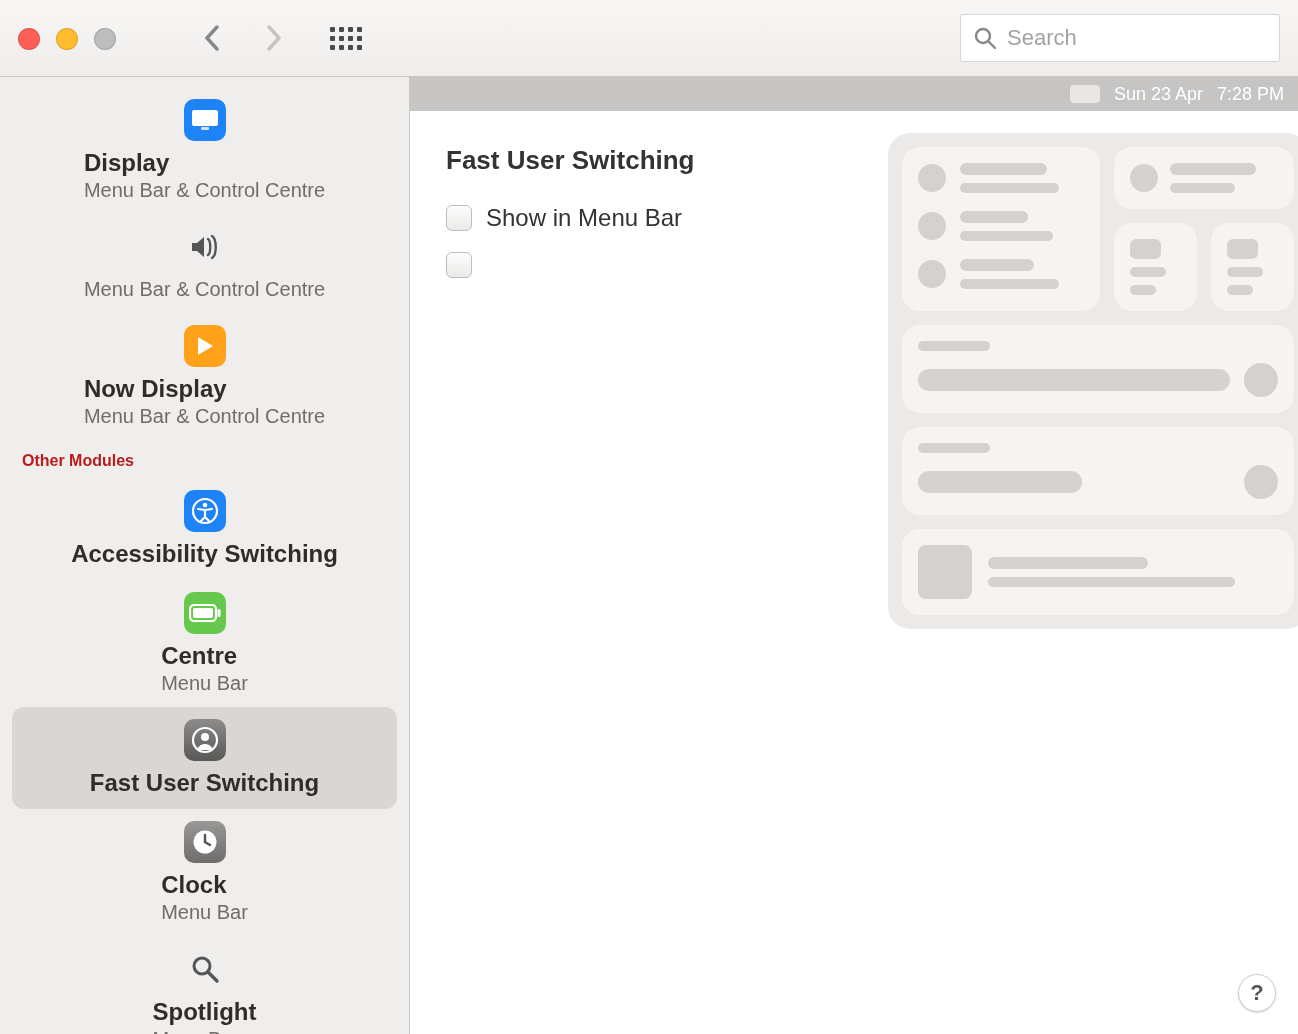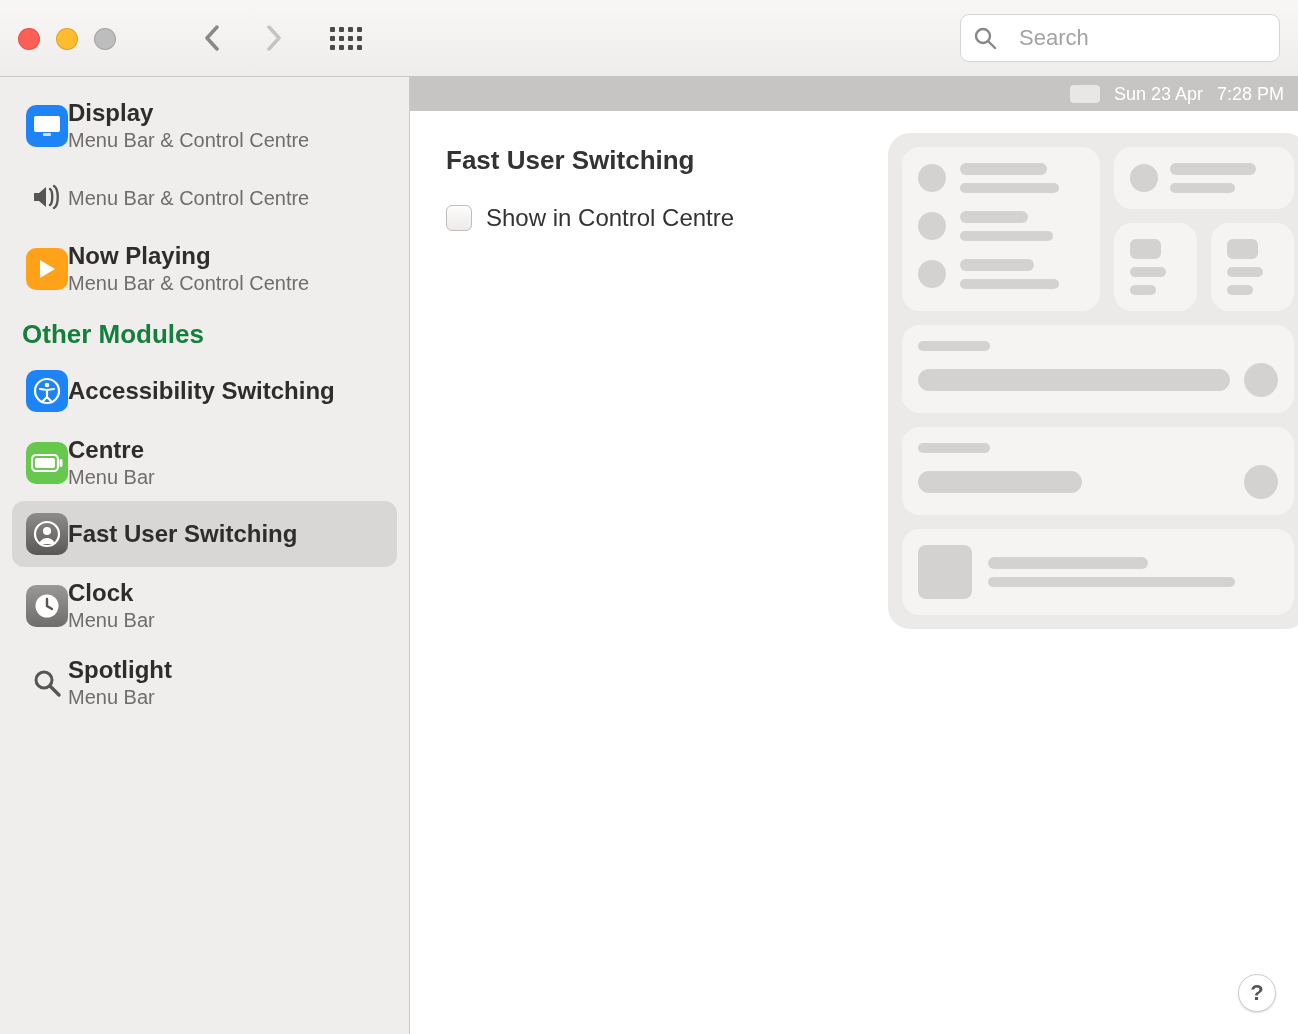--- a/index.html
+++ b/index.html
@@ -46,23 +46,23 @@
 
   .title {
     font-size:30px; font-weight:700; color:#3d3b39;
   }
 
   .searchwrap {
     margin-left:auto;
     width:320px; height:48px;
     background:#fff;
     border:1px solid #d7d5d3;
-    border-radius:9px;
+    border-radius:2px;
     display:flex; align-items:center;
-    padding:0 12px; gap:22px;
+    padding:0 12px; gap:10px;
   }
   .searchwrap svg { flex:none; }
   .searchinput {
     border:none; outline:none; font-size:22px; color:#333;
     background:transparent; width:100%;
   }
   .searchinput::placeholder { color:#a5a3a1; }
 
   
   .main {
@@ -71,29 +71,30 @@
 
   
   .sidebar {
     width:410px; flex:none;
     background:#f0eeec;
     border-right:1px solid #ccc9c7;
     overflow-y:auto;
     padding:10px 12px 20px 12px;
   }
   .side-section-header {
-    color:#15803d;
-    font-size:26px; font-weight:600;
+    color:#b91c1c;
+    font-size:16px; font-weight:600;
     padding:12px 10px 8px 10px;
   }
   .side-item {
-    display:flex; align-items:center; gap:0;
+    display:flex; align-items:center; gap:8px;
     padding:12px 14px;
     border-radius:12px;
     cursor:default;
+    flex-direction:column;
   }
   .side-item.selected { background:#d9d7d5; }
   .side-item .icon {
     width:42px; height:42px; flex:none;
     border-radius:10px;
     display:flex; align-items:center; justify-content:center;
     color:#fff;
   }
   .side-item .labels { display:flex; flex-direction:column; }
   .side-item .label   { font-size:24px; font-weight:600; color:#2f2d2b; }
@@ -268,21 +269,21 @@
           <div class="sublabel">Menu Bar &amp; Control Centre</div>
         </div>
       </div>
       <div class="side-item">
         <div class="icon ic-nowplay">
           <svg width="20" height="22" viewBox="0 0 20 22">
             <path d="M3 2l15 9-15 9z" fill="#fff"></path>
           </svg>
         </div>
         <div class="labels">
-          <div class="label">Now Playing</div>
+          <div class="label">Now Display</div>
           <div class="sublabel">Menu Bar &amp; Control Centre</div>
         </div>
       </div>
       <div class="side-section-header">Other Modules</div>
       <div class="side-item">
         <div class="icon ic-access">
           <svg width="28" height="28" viewBox="0 0 28 28">
             <circle cx="14" cy="14" r="12" fill="none" stroke="#fff" stroke-width="2.2"></circle>
             <circle cx="14" cy="8" r="2.3" fill="#fff"></circle>
             <path d="M7 12l7 1 7-1M14 13v7m-4 4l4-4 4 4" fill="none" stroke="#fff" stroke-width="2.2" stroke-linecap="round"></path>
@@ -349,21 +350,24 @@
       <div class="preview-icon"></div>
       <span>Sun 23 Apr</span>
       <span>7:28 PM</span>
     </div>
 
     <div class="pane-heading">Fast User Switching</div>
 
     <div id="options">
         <div class="option">
           <div class="checkbox"></div>
-          <span>Show in Control Centre</span>
+          <span>Show in Menu Bar</span>
+        </div>
+        <div class="option">
+          <div class="checkbox"></div>
         </div>
       </div>
 
     <div class="cc-preview">
       <div class="card">
         <div class="rowcards">
 
           <div class="tile wide">
             <div style="display:flex;align-items:center;gap:14px;">
               <div class="circ" style="margin:0"></div>

